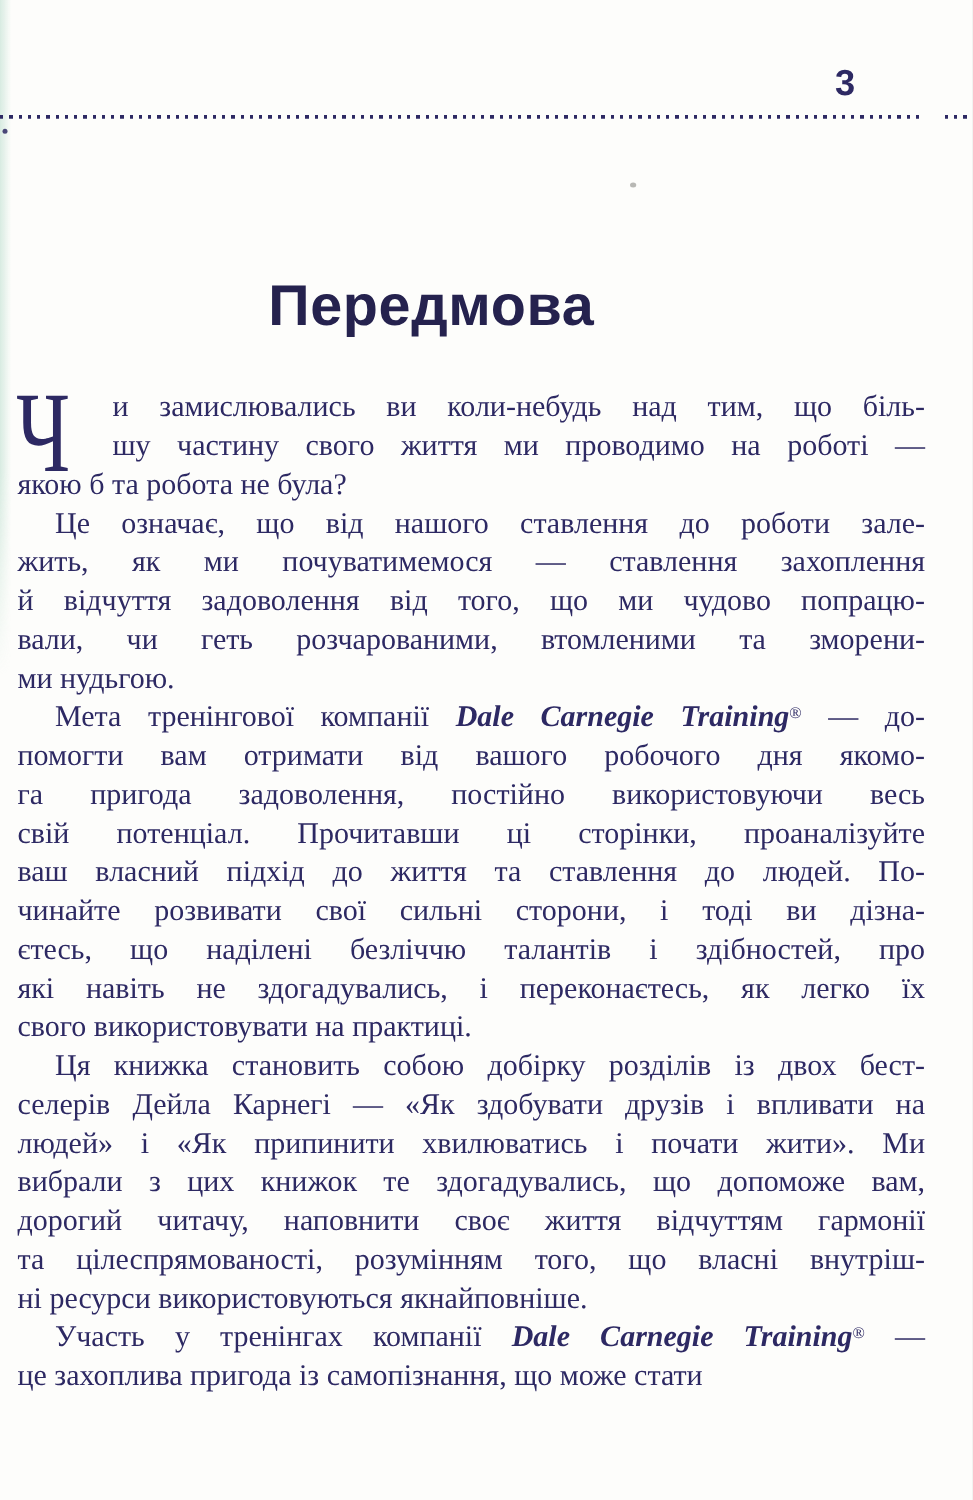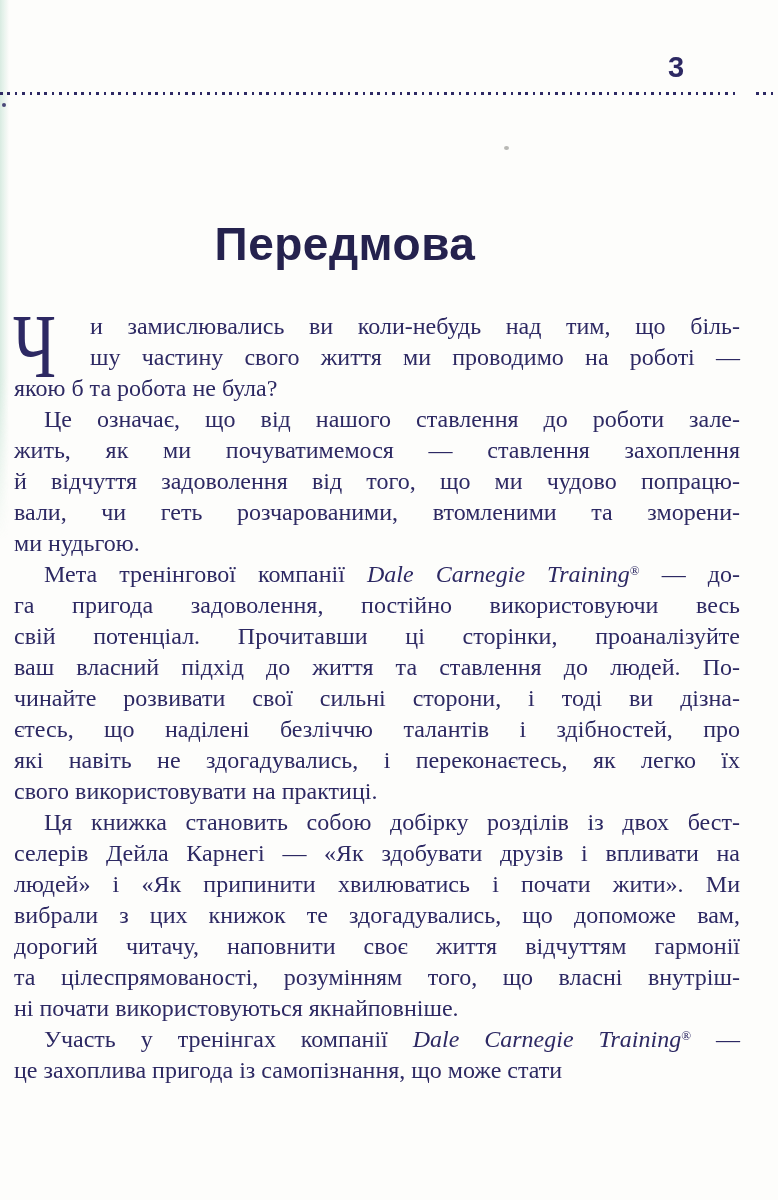--- a/index.html
+++ b/index.html
@@ -60,21 +60,21 @@
   }
   .line.end{text-align-last:left;font-family:Liberation Serif, serif;}
   .line.indent{text-indent:30px;}
   .line.dc{margin-left:76px;}
   .dropcap{
     position:absolute;left:-1px;top:-1px;
     font-size:92px;line-height:72px;
     transform:scaleX(.72);transform-origin:0 0;
     color:var(--ink);
   }
-  .line i{font-style:italic;}
+  .line i{font-style:italic;font-weight:bold;}
   .line sup{font-size:13px;line-height:0;vertical-align:7px;}
   .speck{position:absolute;border-radius:50%;}
   .speck.s1{left:504px;top:146px;width:5px;height:4px;background:#9a9a96;opacity:.7;}
   .speck.s2{left:2px;top:103px;width:4px;height:4px;background:var(--ink);opacity:.85;}
 </style>
 </head>
 <body>
 
 <div class="page">
   <div class="edge-tint"></div>
@@ -101,35 +101,36 @@
       </div>
       <div class="para">
         <div class="line indent">Це означає, що від нашого ставлення до роботи зале-</div>
         <div class="line">жить, як ми почуватимемося — ставлення захоплення</div>
         <div class="line">й відчуття задоволення від того, що ми чудово попрацю-</div>
         <div class="line">вали, чи геть розчарованими, втомленими та зморени-</div>
         <div class="line end">ми нудьгою.</div>
       </div>
       <div class="para">
         <div class="line indent">Мета тренінгової компанії <i>Dale Carnegie Training</i><sup>®</sup> — до-</div>
+        <div class="line">помогти вам отримати від вашого робочого дня якомо-</div>
         <div class="line">га пригода задоволення, постійно використовуючи весь</div>
         <div class="line">свій потенціал. Прочитавши ці сторінки, проаналізуйте</div>
         <div class="line">ваш власний підхід до життя та ставлення до людей. По-</div>
         <div class="line">чинайте розвивати свої сильні сторони, і тоді ви дізна-</div>
         <div class="line">єтесь, що наділені безліччю талантів і здібностей, про</div>
         <div class="line">які навіть не здогадувались, і переконаєтесь, як легко їх</div>
         <div class="line end">свого використовувати на практиці.</div>
       </div>
       <div class="para">
         <div class="line indent">Ця книжка становить собою добірку розділів із двох бест-</div>
         <div class="line">селерів Дейла Карнегі — «Як здобувати друзів і впливати на</div>
         <div class="line">людей» і «Як припинити хвилюватись і почати жити». Ми</div>
         <div class="line">вибрали з цих книжок те здогадувались, що допоможе вам,</div>
         <div class="line">дорогий читачу, наповнити своє життя відчуттям гармонії</div>
         <div class="line">та цілеспрямованості, розумінням того, що власні внутріш-</div>
-        <div class="line end">ні почати використовуються якнайповніше.</div>
+        <div class="line end">ні ресурси використовуються якнайповніше.</div>
       </div>
       <div class="para">
         <div class="line indent">Участь у тренінгах компанії <i>Dale Carnegie Training</i><sup>®</sup> —</div>
         <div class="line end">це захоплива пригода із самопізнання, що може стати</div>
       </div>
     </main>
 </div>
 
 </body></html>

